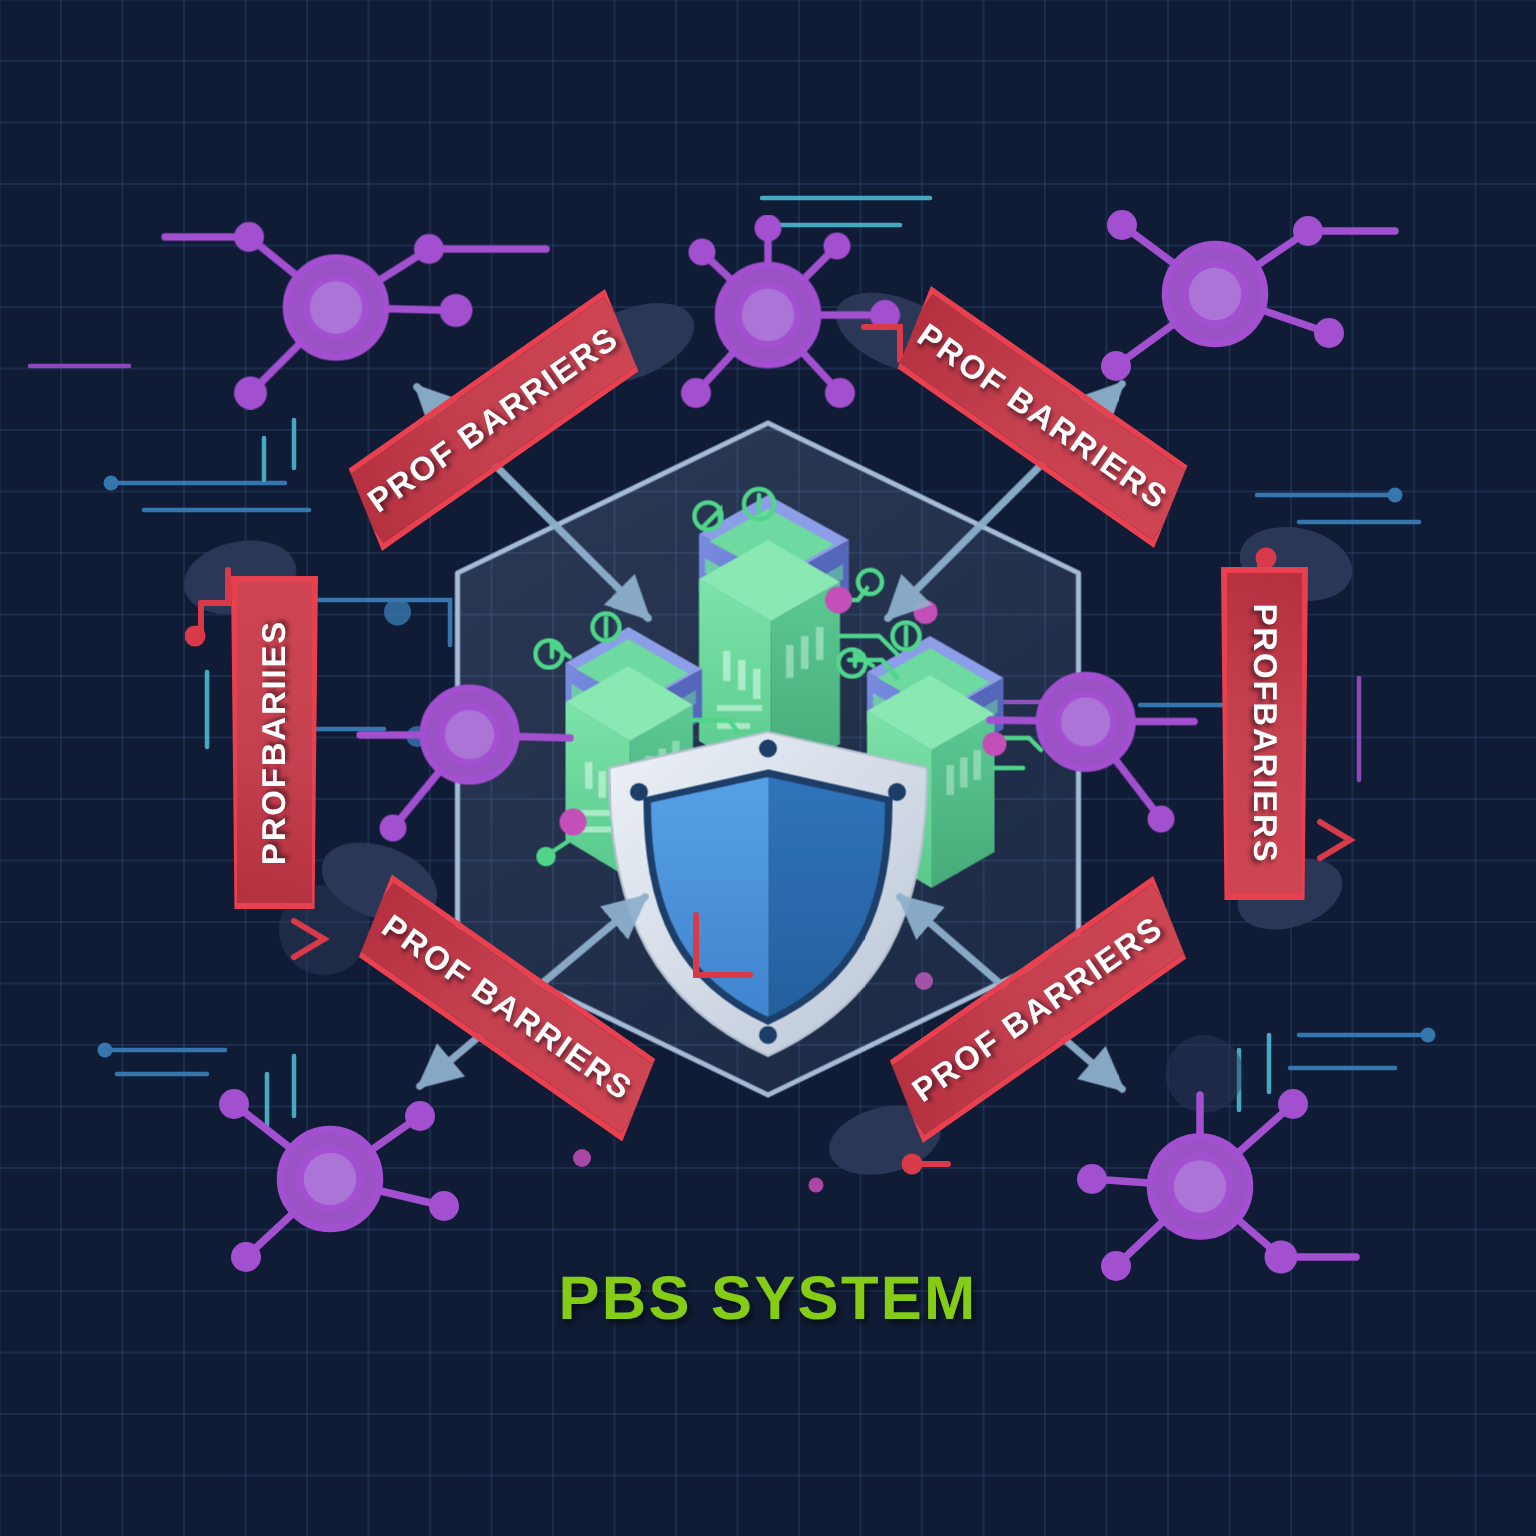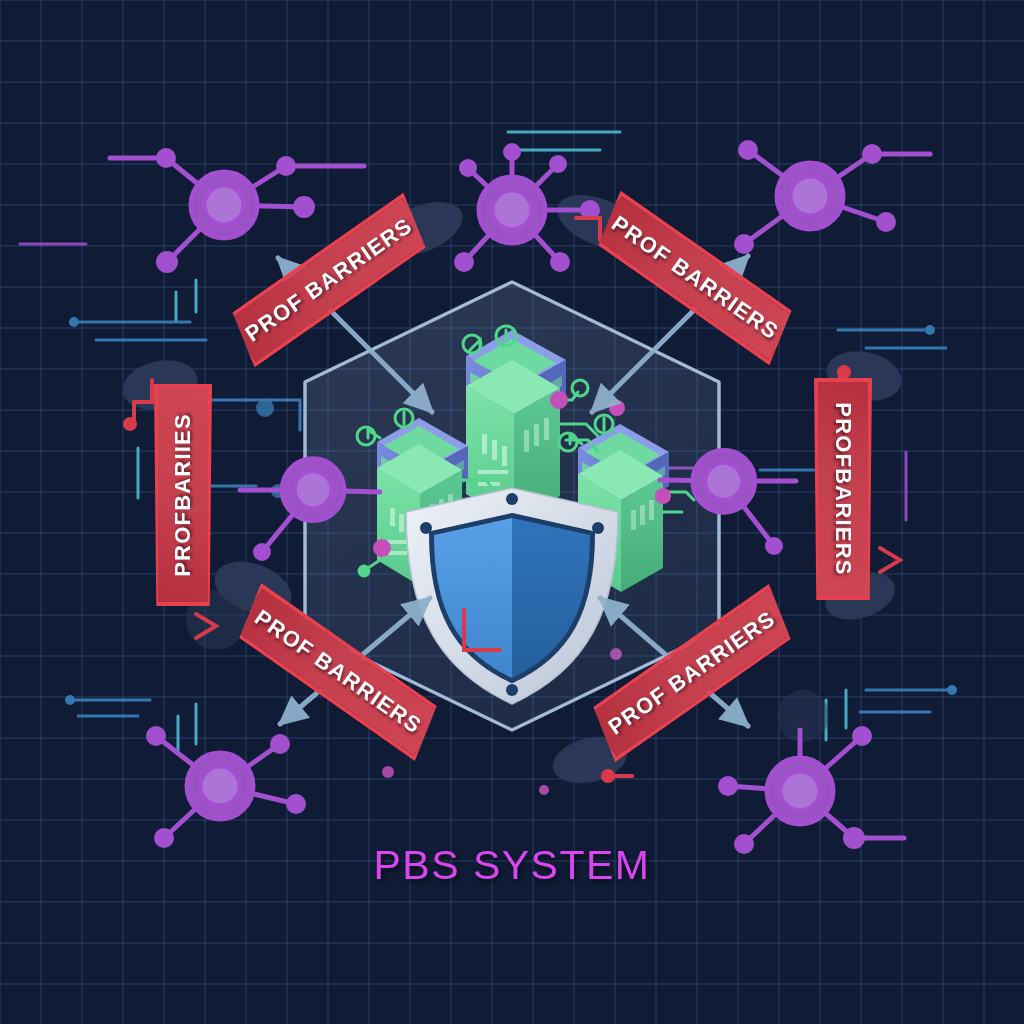--- a/index.html
+++ b/index.html
@@ -59,23 +59,23 @@
   }
   .banner.tapered-v2 {
     clip-path: polygon(0% 0%, 100% 4%, 100% 96%, 0% 100%);
   }
   #title {
     position: absolute;
     left: 0;
     right: 0;
     top: 842px;
     text-align: center;
-    color: #d946ef;
+    color: #84cc16;
     font-size: 41px;
-    font-weight: normal;
+    font-weight: bold;
     letter-spacing: 1.5px;
     text-shadow: 2px 3px 5px rgba(0,0,0,0.6);
   }
 </style>
 </head>
 <body>
 
 <div id="stage">
 
   <div id="bg-grid"></div>

